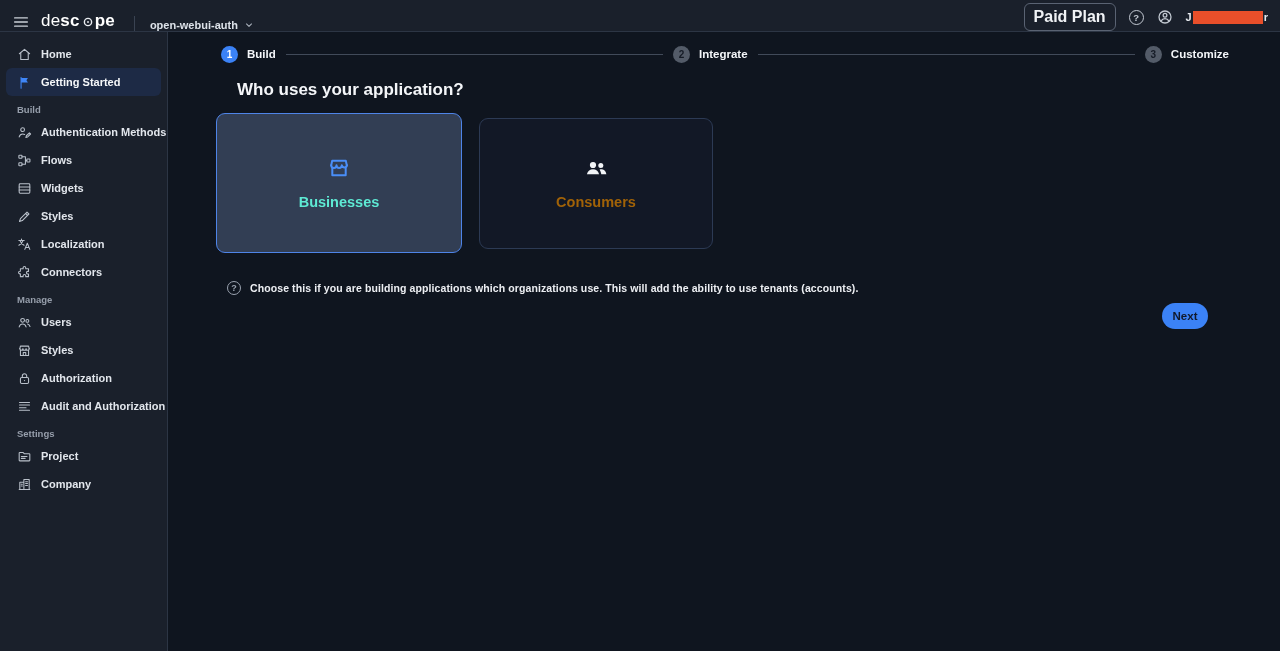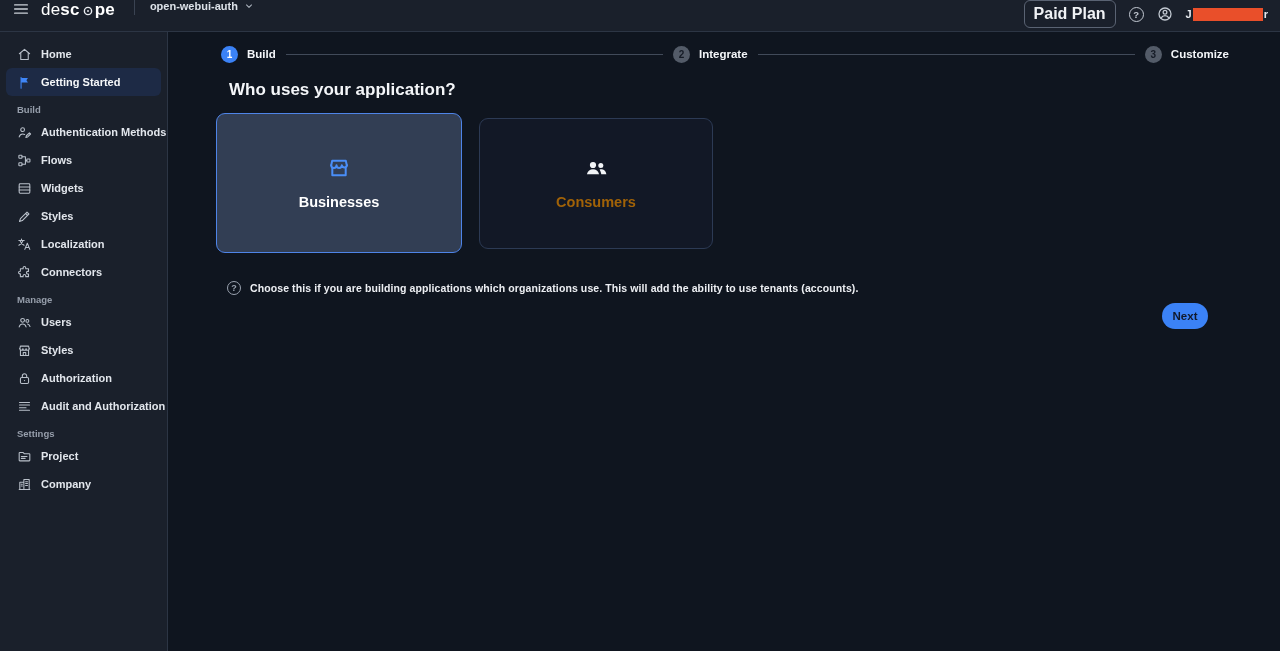--- a/index.html
+++ b/index.html
@@ -9,21 +9,21 @@
     background:#0f151f; color:#e8ebf0;
     display:flex; flex-direction:column;
     -webkit-font-smoothing:antialiased;
   }
   svg { display:block; }
   .ic { width:15px; height:15px; stroke:currentColor; fill:none; stroke-width:1.7; stroke-linecap:round; stroke-linejoin:round; flex:none; }
 
   
   .topbar {
     height:32px; flex:none; background:#1a202b; border-bottom:1px solid #2c3544;
-    display:flex; align-items:flex-start; padding:0 12px;
+    display:flex; align-items:flex-end; padding:0 12px;
   }
   .hamburger { width:18px; height:18px; color:#ccd1d9; cursor:pointer; }
   .logo { display:flex; align-items:center; margin-left:11px; color:#ffffff; font-size:17px; letter-spacing:.2px; cursor:pointer; }
   .logo .lt-light { font-weight:400; }
   .logo .lt-bold { font-weight:800; }
   .logo-o { width:14px; height:14px; color:#e9ecf1; margin:1px 0 0 1px; }
   .tb-divider { width:1px; height:15px; background:#3a4352; margin:0 15px 0 19px; }
   .project-select { display:flex; align-items:center; gap:6px; color:#dde2e9; font-size:11px; font-weight:600; cursor:pointer; }
   .chev { width:10px; height:10px; color:#aab1bc; }
   .tb-right { margin-left:auto; display:flex; align-items:center; gap:13px; }
@@ -59,34 +59,34 @@
   .step { display:flex; align-items:center; gap:9px; flex:none; }
   .step-circle {
     width:17px; height:17px; border-radius:50%; font-size:10px; font-weight:700;
     display:flex; align-items:center; justify-content:center;
   }
   .step-circle.active { background:#3b82f6; color:#ffffff; }
   .step-circle.upcoming { background:#535b68; color:#151b26; }
   .step-label { font-size:11.5px; font-weight:700; color:#f4f6f9; }
   .step-line { flex:1; height:1px; background:#414a59; }
 
-  .heading { margin:8px 8px 0; font-size:17px; line-height:24px; font-weight:700; color:#f4f6f9; }
+  .heading { margin:8px 16px 0; font-size:17px; line-height:24px; font-weight:700; color:#f4f6f9; }
 
   .cards { margin:11px 0 0 -5px; display:flex; align-items:center; gap:17px; }
   .card {
     display:flex; flex-direction:column; align-items:center; justify-content:center; gap:14px;
     border-radius:9px; cursor:pointer;
   }
   .card.selected { width:246px; height:140px; background:#323e54; border:1px solid #4e84e8; }
   .card.plain { width:234px; height:131px; background:#121826; border:1px solid #2c3a54; }
   .card-ic { width:24px; height:24px; stroke-width:2; stroke-linecap:round; stroke-linejoin:round; }
   .card.selected .card-ic { color:#4a8ef8; stroke:currentColor; fill:none; }
   .card.plain .card-ic { color:#f2f4f7; }
   .card-label { font-size:14.5px; font-weight:700; }
-  .card.selected .card-label { color:#ffffff; }
+  .card.selected .card-label { color:#5eead4; }
   .card.plain .card-label { color:#a16207; }
 
   .info-row { display:flex; align-items:center; gap:9px; margin-top:28px; margin-left:6px; }
   .info-badge {
     width:14px; height:14px; border-radius:50%; border:1.3px solid #9aa2af; color:#9aa2af;
     font-size:9px; font-weight:700; display:flex; align-items:center; justify-content:center; flex:none;
   }
   .info-text { font-size:10.5px; font-weight:700; color:#edeff3; letter-spacing:.1px; }
 
   .next-row { display:flex; justify-content:flex-end; margin-top:8px; }

